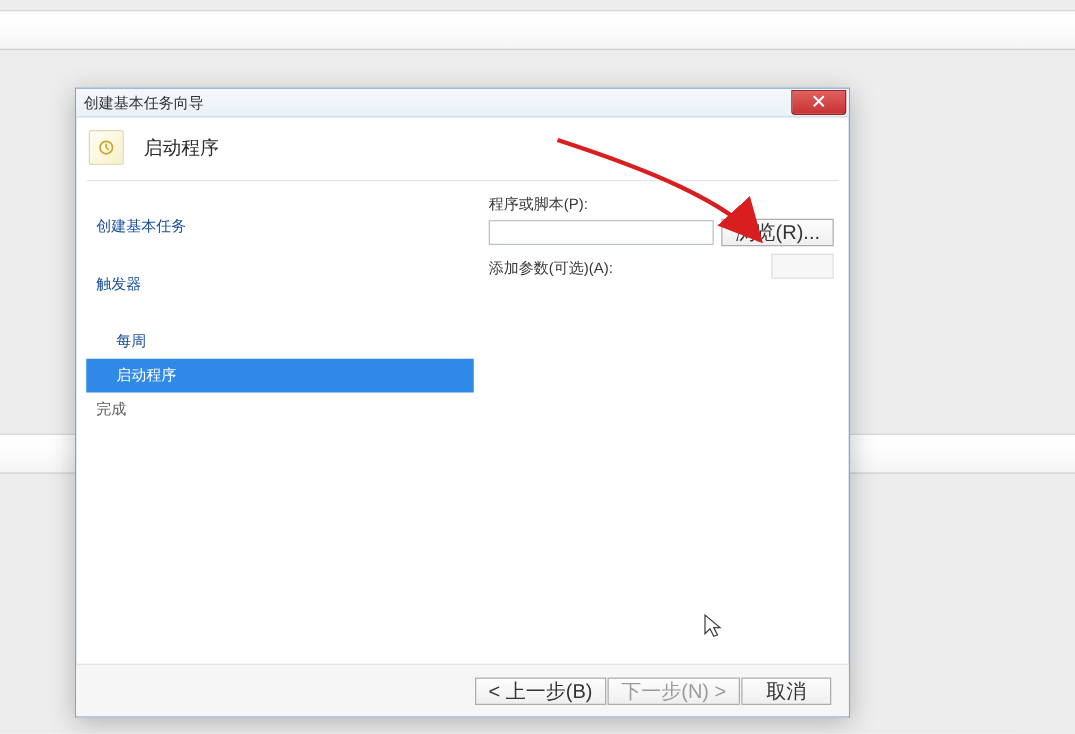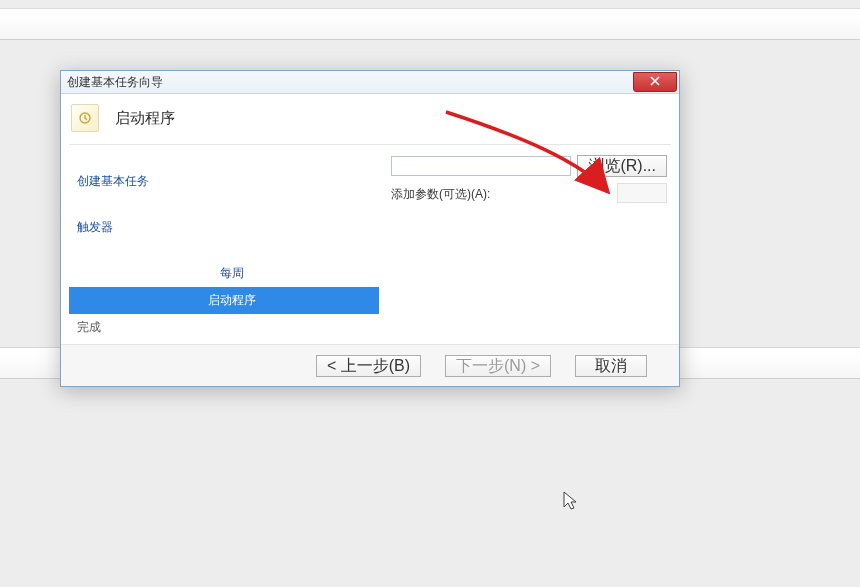--- a/index.html
+++ b/index.html
@@ -21,21 +21,21 @@
       border-bottom: 1px solid #d0d0d0;
     }
     .bg-bar.bar1 { top: 8px; }
     .bg-bar.bar2 { top: 347px; }
 
     .dialog {
       position: absolute;
       left: 60px;
       top: 70px;
       width: 620px;
-      height: 317px;
+      height: 504px;
       background: #ffffff;
       border: 1px solid #7fa5c7;
       border-top: none;
       box-shadow: 0 4px 20px rgba(0,0,0,0.25);
     }
     .titlebar {
       height: 24px;
       background: linear-gradient(to bottom, #f4f8fc 0%, #eaf1f8 100%);
       border-bottom: 1px solid #c8d7e6;
       border-top: 1px solid #7fa5c7;
@@ -95,21 +95,21 @@
     }
     .sidebar {
       width: 310px;
       flex-shrink: 0;
     }
     .side-item {
       padding: 5px 8px;
       color: #5a5a5a;
       cursor: default;
     }
-    .side-item.child { padding-left: 24px; text-align: center; }
+    .side-item.child { padding-left: 24px; }
     .side-item.link { color: #1a4f9a; cursor: pointer; margin-top: 19px; }
     .side-item.selected {
       background: #2e8ae6;
       color: #ffffff;
       cursor: default;
     }
 
     .form {
       flex: 1;
       padding: 6px 4px 0 12px;
@@ -164,22 +164,22 @@
       cursor: default;
     }
 
     .footer {
       position: absolute;
       bottom: 0; left: 0; right: 0;
       height: 42px;
       display: flex;
       justify-content: flex-end;
       align-items: center;
-      gap: 24px;
-      padding: 0 32px;
+      gap: 1px;
+      padding: 0 14px;
       background: #f6f6f6;
       border-top: 1px solid #e4e4e4;
     }
     .footer .btn { min-width: 72px; }
 
     .annot-arrow {
       position: absolute;
       pointer-events: none;
       left: 440px;
       top: 106px;
@@ -227,20 +227,21 @@
       <div class="side-item link">创建基本任务</div>
       <div class="side-item link">触发器</div>
       <div class="side-item child link">每周</div>
       <div class="side-item child selected">启动程序</div>
       <div class="side-item">完成</div>
     </div>
 
     <div class="form">
 
       <div class="form-row stack">
+        <div class="form-label">程序或脚本(P):</div>
         <div class="row-inline">
           <input class="form-input" type="text" value="" style="">
           <button class="btn">浏览(R)...</button>
         </div>
       </div>
 
       <div class="form-row">
         <div class="form-label" style="flex:1">添加参数(可选)(A):</div>
         <input class="form-input muted small" type="text" value="" style="">
       </div>

